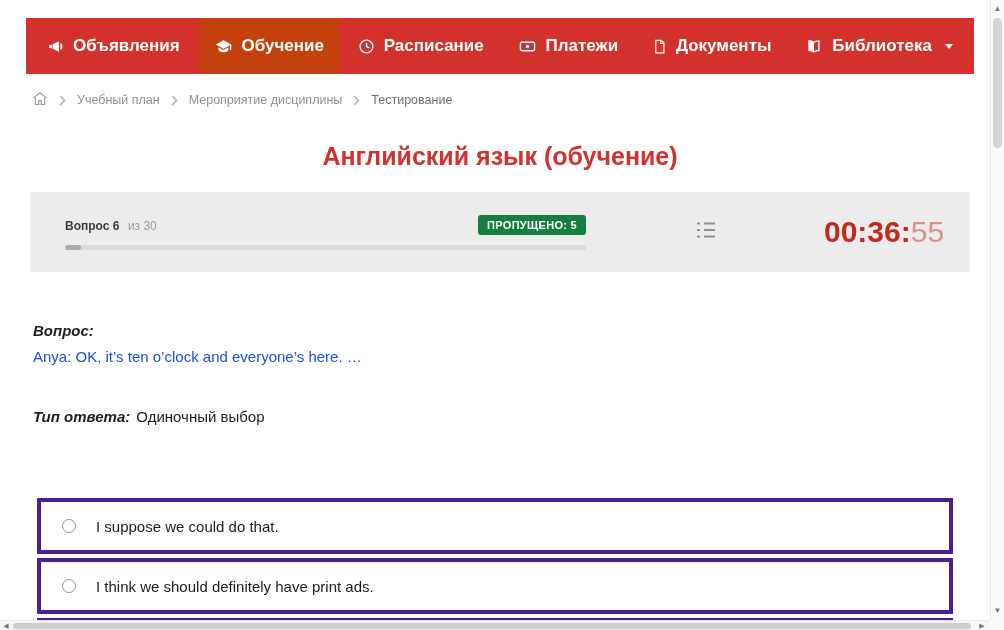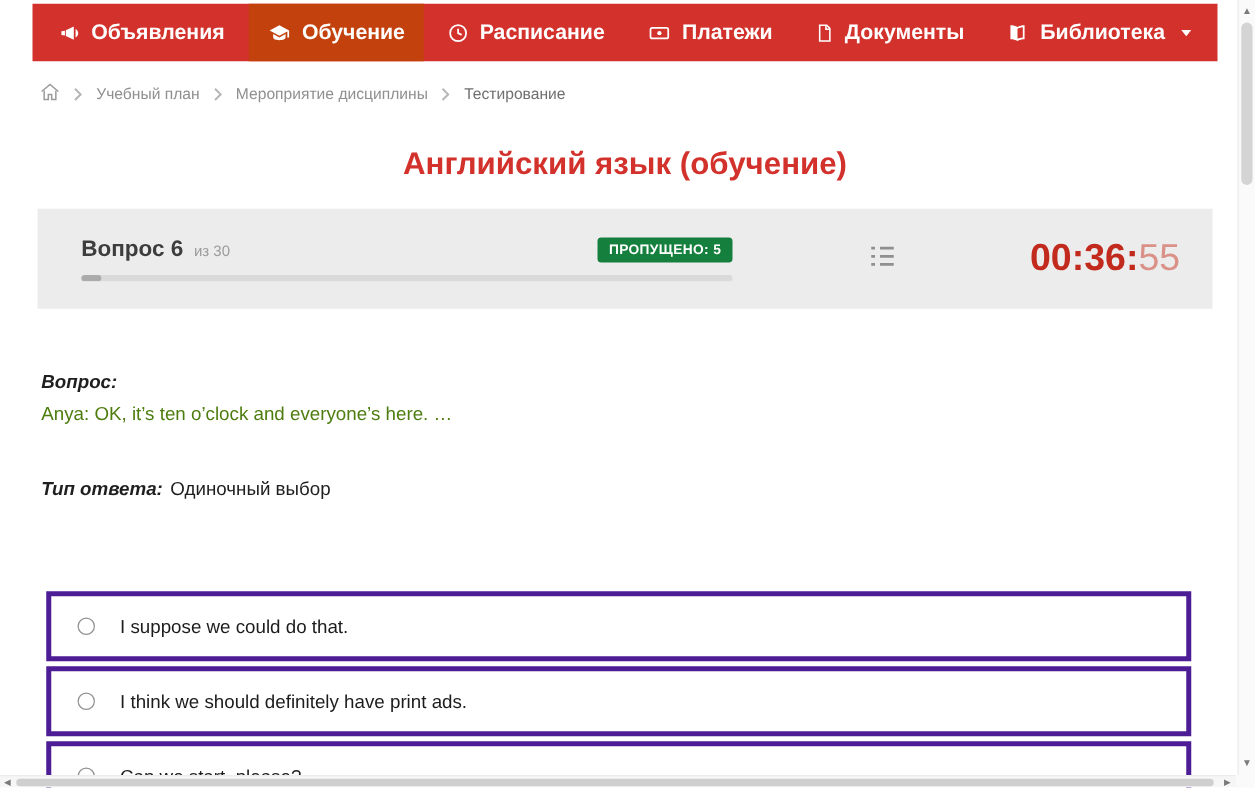--- a/index.html
+++ b/index.html
@@ -11,22 +11,22 @@
   }
   .content {
     position: absolute;
     left: 26px;
     width: 948px;
     top: 0;
   }
 
   
   .navbar {
-    margin-top: 3px;
-    height: 46px;
+    margin-top: 18px;
+    height: 56px;
     background: #d2312c;
     display: flex;
     align-items: stretch;
     justify-content: space-between;
     padding: 0 6px;
   }
   .nav-item {
     display: flex;
     align-items: center;
     gap: 9px;
@@ -80,21 +80,21 @@
     display: flex;
     align-items: center;
     padding: 0 18px 0 35px;
   }
   .quiz-left { width: 521px; }
   .quiz-qrow {
     display: flex;
     justify-content: space-between;
     align-items: center;
   }
-  .q-number { font-size: 18px; font-weight: 700; color: #3d3d3d; }
+  .q-number { font-size: 12px; font-weight: 700; color: #3d3d3d; }
   .q-total  { font-size: 12px; font-weight: 400; color: #9b9b9b; margin-left: 4px; }
   .badge-skipped {
     background: #15803d;
     color: #ffffff;
     font-size: 11px;
     font-weight: 700;
     letter-spacing: .3px;
     padding: 4px 9px;
     border-radius: 3px;
   }
@@ -118,21 +118,21 @@
     font-weight: 700;
     color: #c12a1d;
     white-space: nowrap;
     min-width: 128px;
   }
   .timer .timer-seconds { color: #da9288; font-weight: 400; }
 
   
   .question-block { margin-top: 50px; padding-left: 7px; }
   .q-label { font-size: 15px; font-weight: 700; font-style: italic; color: #1f1f1f; }
-  .q-text  { margin-top: 9px; font-size: 15px; color: #4d7c0f; }
+  .q-text  { margin-top: 9px; font-size: 15px; color: #1d4ed8; }
   .q-type-row { margin-top: 43px; font-size: 15px; color: #1f1f1f; }
   .q-type-label { font-weight: 700; font-style: italic; }
   .q-type-value { margin-left: 6px; }
 
   
   .answers { margin-top: 73px; padding-left: 11px; width: 927px; }
   .answer-option {
     border: 4px solid #4c1d95;
     background: #ffffff;
     height: 56px;

